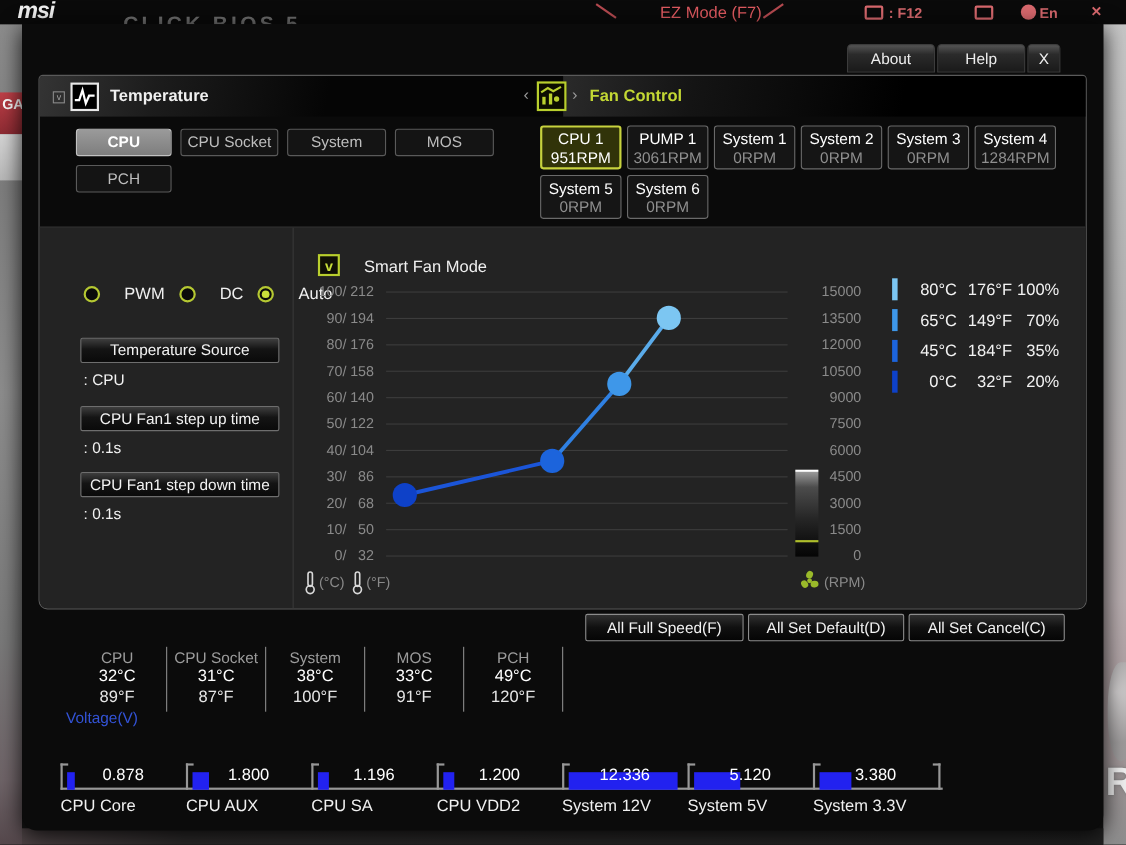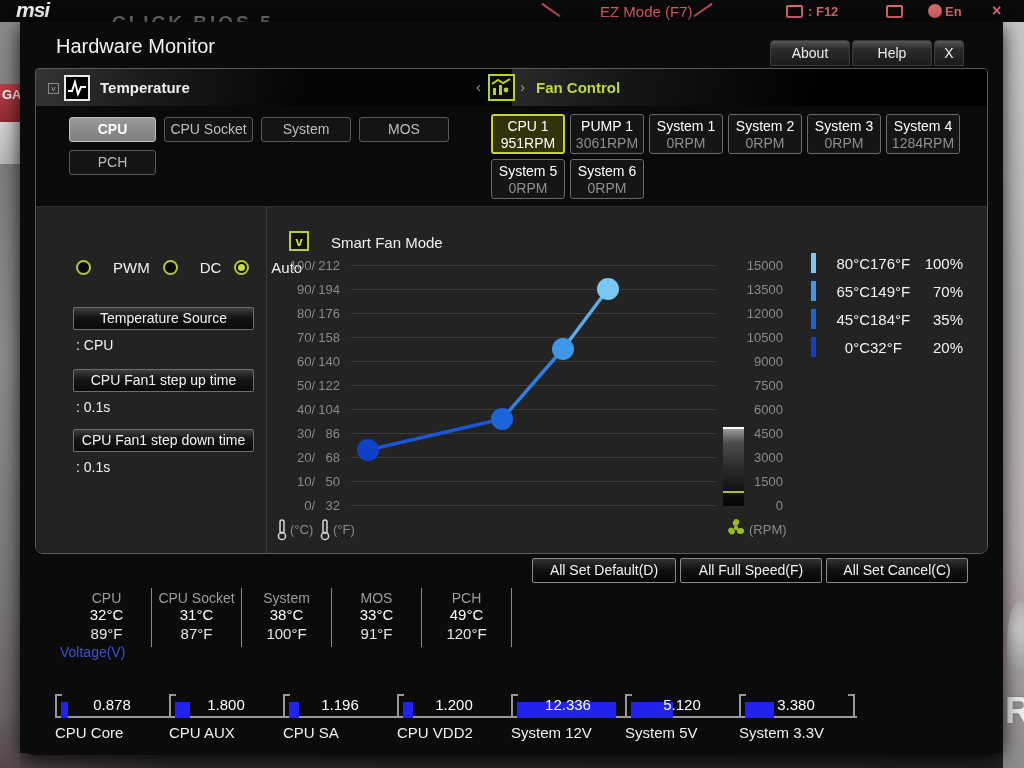--- a/index.html
+++ b/index.html
@@ -103,21 +103,21 @@
   .unit-row { position:absolute; top:315px; color:#8a8a8a; font-size:13px; }
   .u-c { left:254px; } .u-f { left:297px; } .u-rpm { left:713px; }
   .thermo { position:absolute; top:312px; } .th1 { left:240px; } .th2 { left:283px; }
   .fan-glyph { position:absolute; left:690px; top:311px; }
 
   
   #legend { position:absolute; left:775px; top:42px; width:152px; }
   .leg-row { display:flex; align-items:center; height:28px; }
   .leg-bar { width:5px; height:20px; margin-right:8px; }
   .leg-c { width:46px; text-align:right; color:#f2f2f2; font-size:15px; }
-  .leg-f { width:50px; text-align:left; color:#f2f2f2; font-size:15px; }
+  .leg-f { width:50px; text-align:right; color:#f2f2f2; font-size:15px; }
   .leg-d { width:43px; text-align:right; color:#f2f2f2; font-size:15px; }
 
   
   #actions { position:absolute; left:512px; top:536px; display:flex; gap:4px; }
   .act-btn { height:25px; background:linear-gradient(180deg,#303030 0%,#101010 50%,#050505 100%);
     border:1px solid #8c8c8c; border-radius:2px; color:#f2f2f2; font-size:14px; text-align:center; line-height:23px; }
   .act-btn:nth-child(1){ width:144px; } .act-btn:nth-child(2){ width:142px; } .act-btn:nth-child(3){ width:142px; }
 
   
   #readouts { position:absolute; left:42px; top:566px; display:flex; }
@@ -160,21 +160,20 @@
   <div class="ga-banner">GA</div>
   <div class="ga-box"></div>
 </div>
 <div class="bg-right">
   <div class="claw"></div>
   <div class="r-letter">R</div>
 </div>
 <div class="bg-bottom"></div>
 
 <div class="dialog">
-  <div class="win-title">Hardware Monitor</div>
   <div class="win-btn wb-about">About</div>
   <div class="win-btn wb-help">Help</div>
   <div class="win-btn wb-x">X</div>
 
   <div class="inner">
     <div class="hdr-band">
       <div class="hdr-left"></div>
       <div class="hdr-right"></div>
       <div class="collapse-box">v</div>
       <div class="temp-icon">
@@ -406,22 +405,22 @@
             <span class="leg-bar" style="background: rgb(14, 65, 200);"></span>
             <span class="leg-c">0°C</span>
             <span class="leg-f">32°F</span>
             <span class="leg-d">20%</span>
           </div>
         </div>
     </div>
   </div>
 
   <div id="actions">
+      <div class="act-btn">All Full Speed(F)</div>
       <div class="act-btn">All Set Default(D)</div>
-      <div class="act-btn">All Full Speed(F)</div>
       <div class="act-btn">All Set Cancel(C)</div>
     </div>
   <div id="readouts">
       <div class="ro-col">
         <div class="ro-label">CPU</div>
         <div class="ro-c">32°C</div>
         <div class="ro-f">89°F</div>
       </div>
       <div class="ro-col">
         <div class="ro-label">CPU Socket</div>

